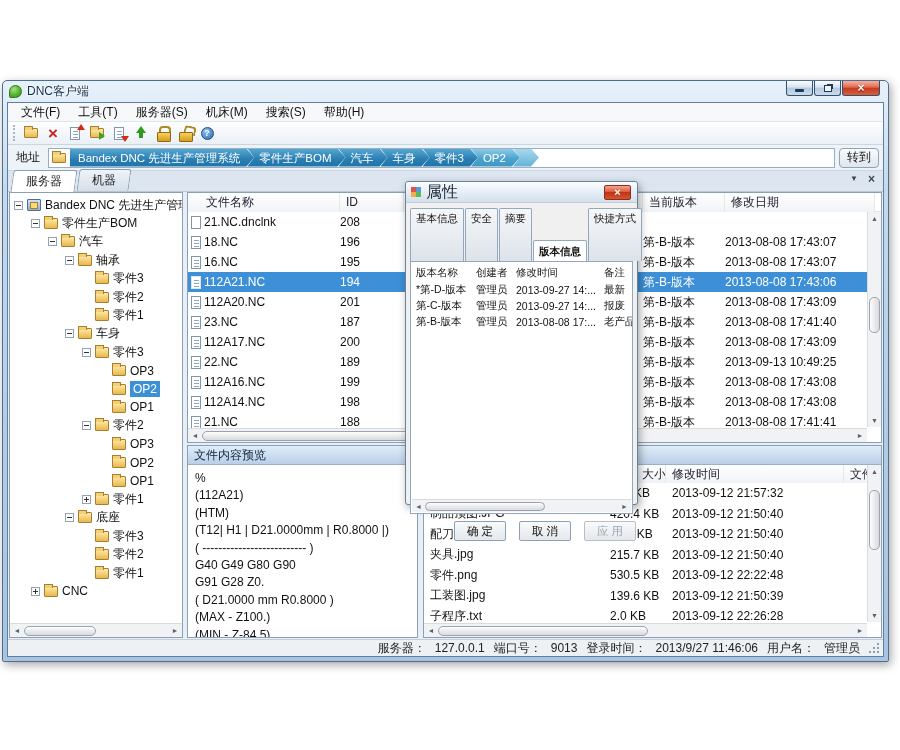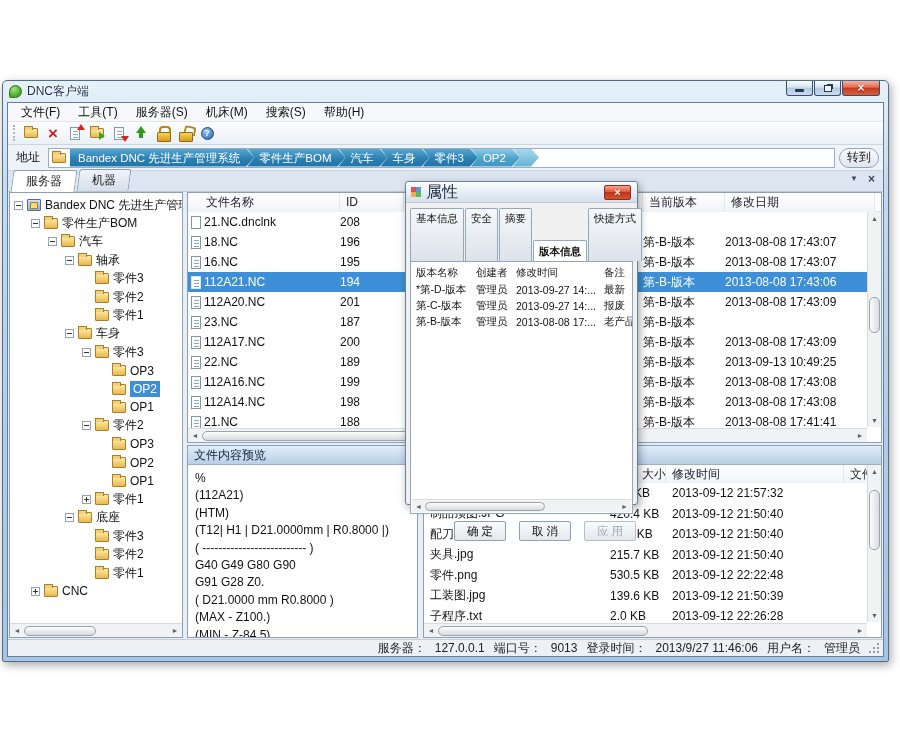--- a/index.html
+++ b/index.html
@@ -56,21 +56,21 @@
   .addr-label { font-size:12px; color:#111; margin:0 8px 0 4px; }
   .crumb-box { flex:1; height:20px; background:#fff; border:1px solid #98aec4; display:flex; align-items:center; overflow:hidden; padding-left:3px; }
   .crumb-folder { flex:none; margin-right:4px; }
   .crumbs { display:flex; height:18px; }
   .crumb { position:relative; height:18px; line-height:18px; color:#fff; font-size:11.5px; padding:0 14px 0 12px; margin-left:-7px;
     background:linear-gradient(180deg,#55a7d2,#2b7fb2 55%,#1f74a8);
     clip-path:polygon(0 0, calc(100% - 8px) 0, 100% 50%, calc(100% - 8px) 100%, 0 100%, 7px 50%); white-space:nowrap; }
   .crumb.first { margin-left:0; clip-path:polygon(0 0, calc(100% - 8px) 0, 100% 50%, calc(100% - 8px) 100%, 0 100%); padding-left:8px; }
   .crumb.light { background:linear-gradient(180deg,#8ccbe6,#4ba2cc 55%,#3f97c2); }
   .crumb.tail { width:22px; background:linear-gradient(180deg,#a7d8ec,#63b2d6); }
-  .go-btn { flex:none; width:40px; height:20px; margin-left:4px; background:linear-gradient(180deg,#fafbfc,#dfe6ee); border:1px solid #8fa4b8; border-radius:10px; font-size:12px; color:#111; display:flex; align-items:center; justify-content:center; }
+  .go-btn { flex:none; width:40px; height:20px; margin-left:4px; background:linear-gradient(180deg,#fafbfc,#dfe6ee); border:1px solid #8fa4b8; border-radius:4px; font-size:12px; color:#111; display:flex; align-items:center; justify-content:center; }
 
   
   .tabstrip { height:21px; background:#dde6f0; border-bottom:1px solid #b9c7d5; display:flex; align-items:flex-end; padding-left:4px; position:relative; }
   .dtab { font-size:12px; padding:2px 13px; border:1px solid #8aa0b5; border-bottom:none; border-radius:3px 3px 0 0; margin-right:2px;
     background:linear-gradient(180deg,#eef3f8,#d6dfe9); color:#222; transform:skewX(-8deg); }
   .dtab span { display:inline-block; transform:skewX(8deg); }
   .dtab.active { background:#fff; position:relative; top:1px; }
   .strip-ctrl { position:absolute; right:8px; top:3px; display:flex; gap:10px; color:#3a4a5a; }
   .strip-ctrl .dd { font-size:8px; } .strip-ctrl .cl { font-size:12px; font-weight:bold; line-height:10px; }
 
@@ -453,20 +453,21 @@
             <div class="fl-grid fl-row">
               <div class="nm" style="padding-left:3px;">
                   <span class="icon-doc">
                     <i></i>
                   </span>
                 </div>
               <div>23.NC</div>
                 <div>187</div>
                 <div></div>
               <div>第-B-版本</div>
+                <div>2013-08-08 17:41:40</div>
             </div>
             <div class="fl-grid fl-row">
               <div class="nm" style="padding-left:3px;">
                   <span class="icon-doc">
                     <i></i>
                   </span>
                 </div>
               <div>112A17.NC</div>
                 <div>200</div>
                 <div></div>

